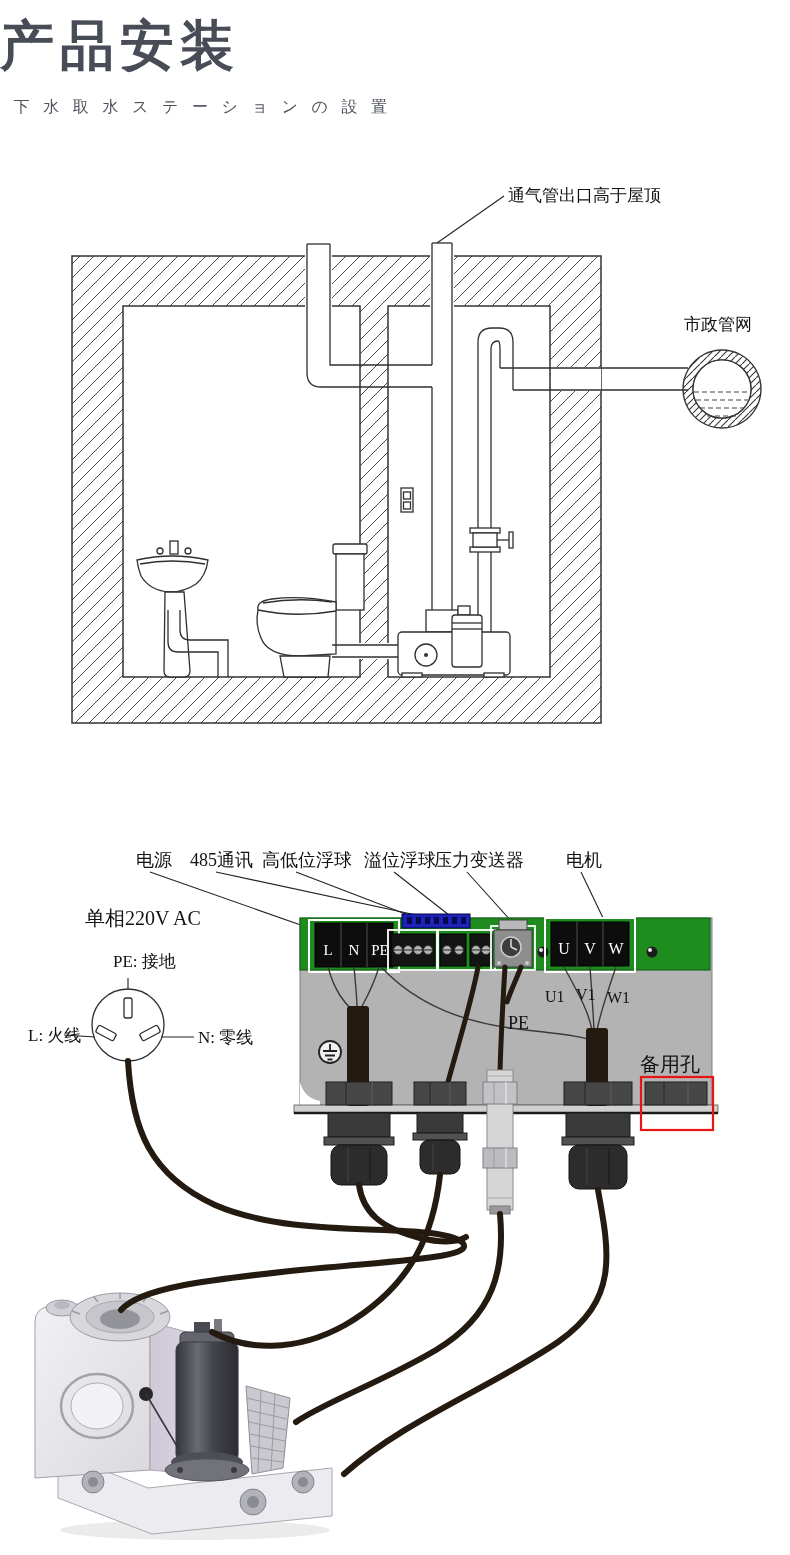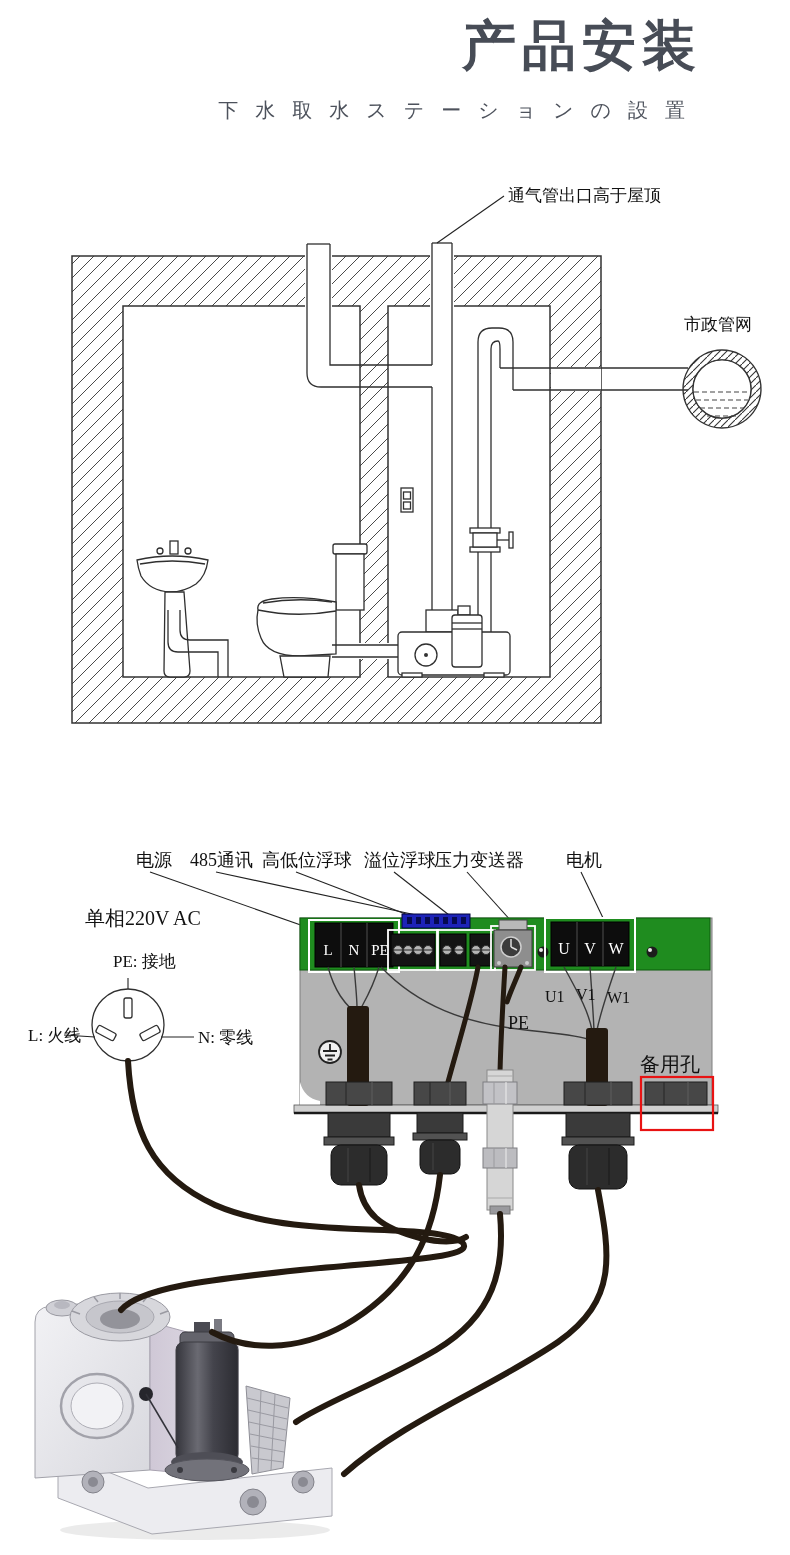--- a/index.html
+++ b/index.html
@@ -1,19 +1,19 @@
 <!DOCTYPE html>
 <html><head>
 <meta charset="utf-8">
 <style>
   html,body{margin:0;padding:0;background:#fff;}
   body{width:790px;height:1555px;position:relative;font-family:"Liberation Sans",sans-serif;overflow:hidden;}
-  .header{position:absolute;top:0;left:0;width:702px;text-align:right;}
+  .header{position:absolute;top:0;left:0;width:702px;text-align:left;}
   .title{margin:10px 0 0 0;font-size:54px;font-weight:bold;letter-spacing:6px;color:#474c56;font-family:"Liberation Sans",sans-serif;}
-  .subtitle{margin:14px 0 0 0;font-size:20px;color:#4d525c;letter-spacing:0.85em;text-indent:0.85em;font-family:"Liberation Serif",serif;}
+  .subtitle{margin:14px 0 0 0;font-size:16px;color:#4d525c;letter-spacing:0.85em;text-indent:0.85em;font-family:"Liberation Serif",serif;}
   svg{position:absolute;left:0;}
   #svg-install{top:140px;}
   #svg-wiring{top:830px;}
   svg text{font-family:"Liberation Serif",serif;fill:#111;}
   .lbl{font-size:18px;}
   .lbl-sm{font-size:17px;}
   .term{fill:#fff;font-size:15px;text-anchor:middle;}
   .termUVW{fill:#fff;font-size:16px;text-anchor:middle;}
   .wire-lbl{font-size:16px;}
   .ln{stroke:#2f2f2f;stroke-width:1.3;fill:none;}

